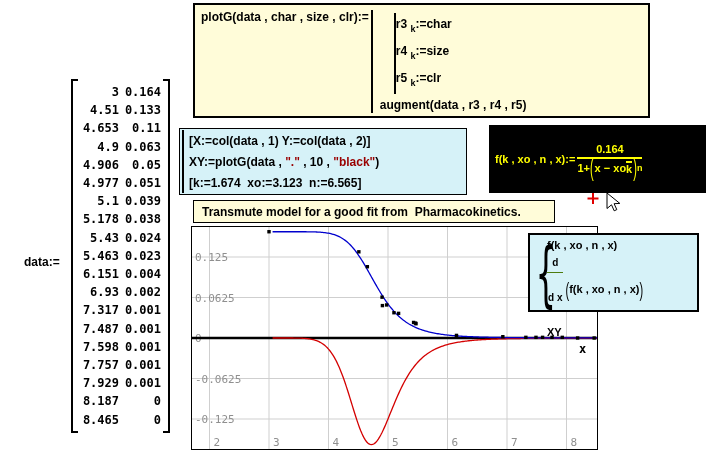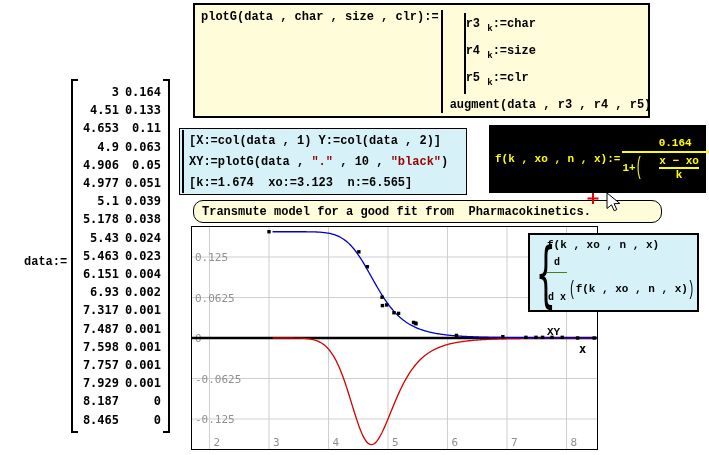--- a/index.html
+++ b/index.html
@@ -1,18 +1,18 @@
 <!DOCTYPE html>
 <html><head>
 <meta charset="utf-8">
 <style>
   html,body{margin:0;padding:0;background:#fff;}
   body{width:709px;height:455px;position:relative;overflow:hidden;
        font-family:"DejaVu Sans Mono",monospace;}
-  .mc{font-family:Liberation Mono, monospace;font-weight:bold;font-size:12px;
+  .mc{font-family:Liberation Sans, sans-serif;font-weight:bold;font-size:12px;
       color:#000;white-space:pre;}
   .region{position:absolute;box-sizing:border-box;}
   .ybox{background:#fffcd9;border:2px solid #000;}
   .cbox{background:#d6f2f8;border:1px solid #000;}
   .sub{font-size:9px;vertical-align:-4px;}
   .sup{font-size:9px;vertical-align:7px;}
   .str{color:#990000;}
 
   
   #prog-box{left:193px;top:3px;width:457px;height:115px;padding:5px 4px 4px 6px;display:flex;align-items:flex-start;}
@@ -38,26 +38,26 @@
   #xy-box .bar{position:absolute;left:2px;top:1px;bottom:1px;width:2px;background:#000;}
   #xy-box .mc{line-height:21px;margin-left:5px;}
 
   
   #f-box{left:489px;top:125px;width:217px;height:68px;background:#000;display:flex;
          align-items:center;padding:0 3px 0 6px;}
   #f-box .mc{color:#ffff00;font-size:11px;}
   .frac{display:inline-flex;flex-direction:column;align-items:center;margin-left:2px;}
   .fnum{text-align:center;padding:0 4px 2px;}
   .fden{border-top:2px solid #ff0;display:flex;align-items:center;padding-top:2px;align-self:stretch;justify-content:center;}
-  .ifrac{display:inline-flex;flex-direction:column;align-items:center;margin:0 17px;}
+  .ifrac{display:inline-flex;flex-direction:row;align-items:center;margin:0 1px;}
   .ifden{border-top:2px solid #ff0;align-self:stretch;text-align:center;}
   .bigp{display:inline-block;transform:scaleY(2.1);font-weight:normal;}
 
   
-  #note-box{left:193px;top:200px;width:469px;height:23px;border:1px solid #000;border-radius:10px;
+  #note-box{left:193px;top:200px;width:362px;height:23px;border:1px solid #000;border-radius:0;
             background:#fffcd9;display:flex;align-items:center;padding-left:8px;}
 
   
   #plot{left:191px;top:226px;width:407px;height:224px;}
   svg text{font-family:"DejaVu Sans Mono",monospace;}
 
   
   #legend{left:528px;top:233px;width:171px;height:79px;border:2px solid #000;background:#d6f2f8;
           display:flex;align-items:stretch;padding:1px 0 1px 1px;}
   .brace{font-family:"DejaVu Sans",sans-serif;font-weight:normal;font-size:72px;line-height:74px;

